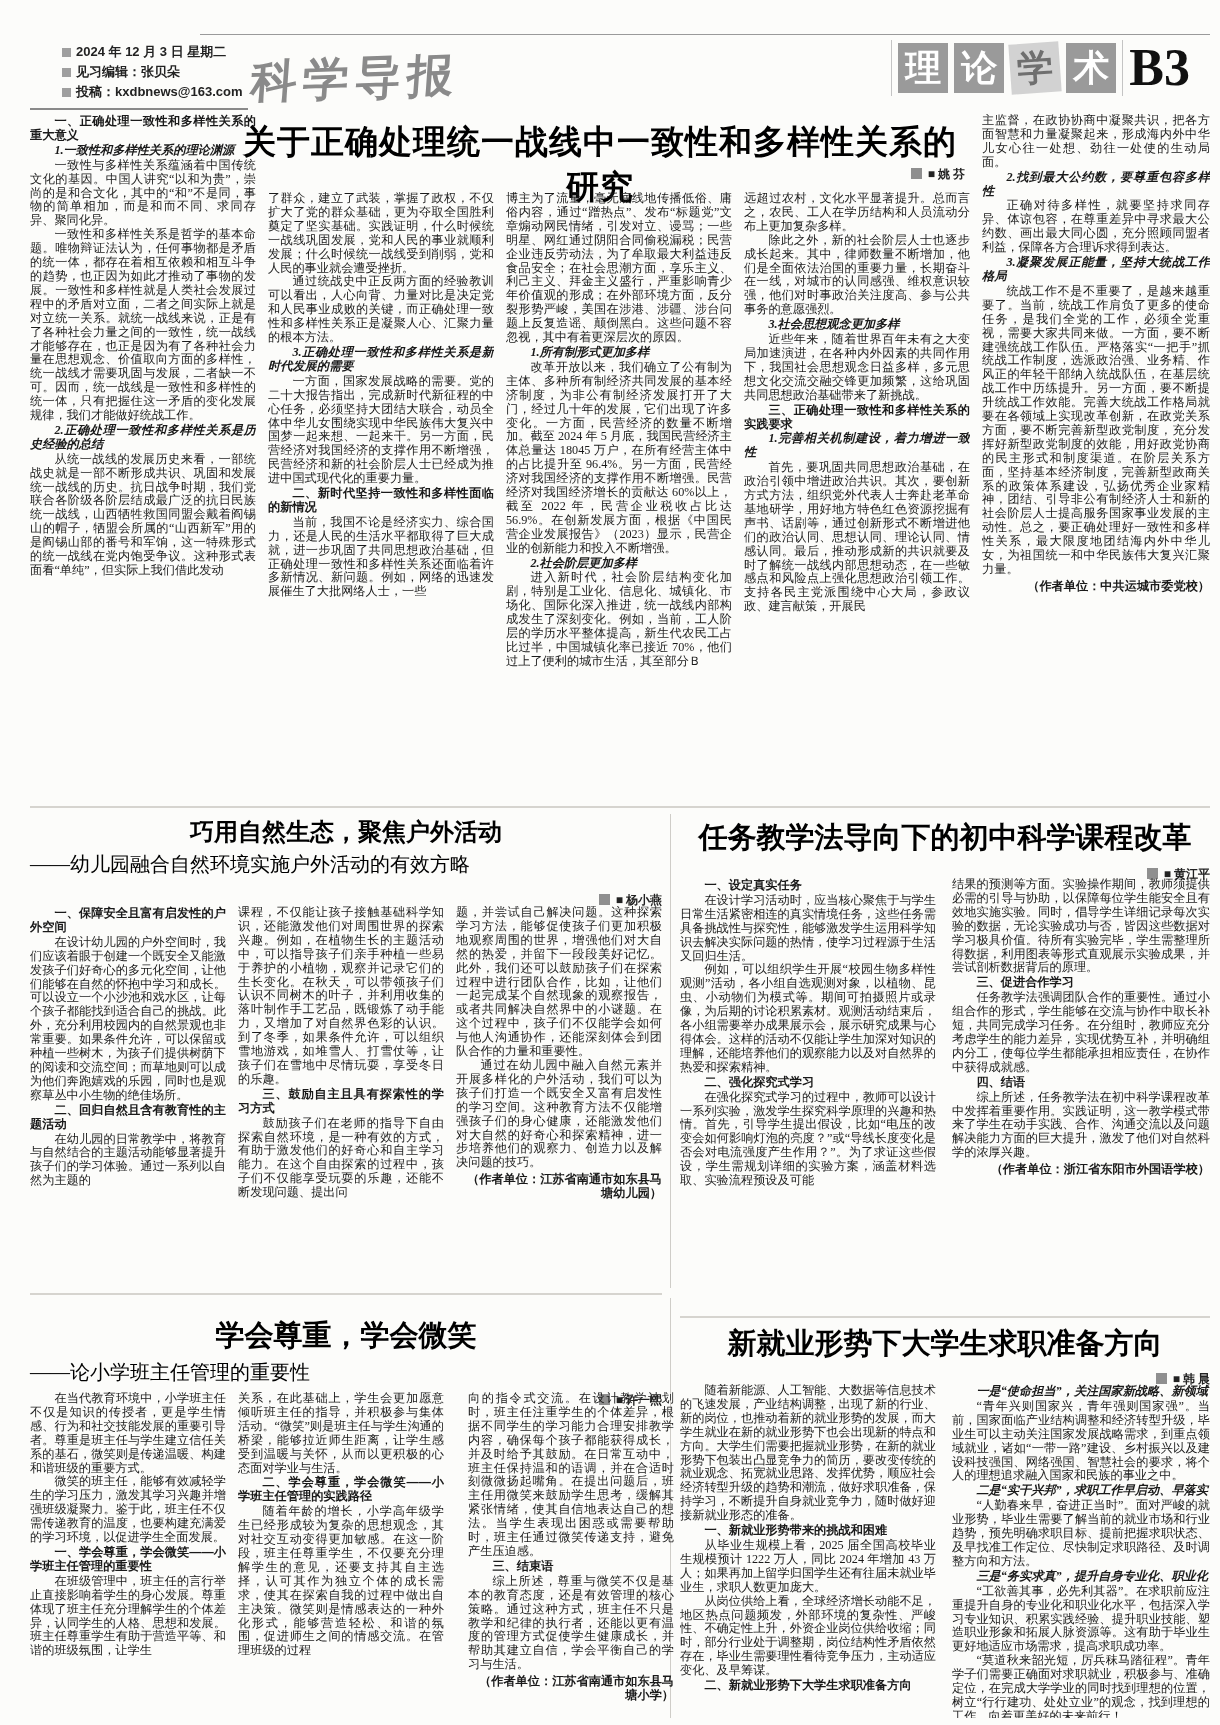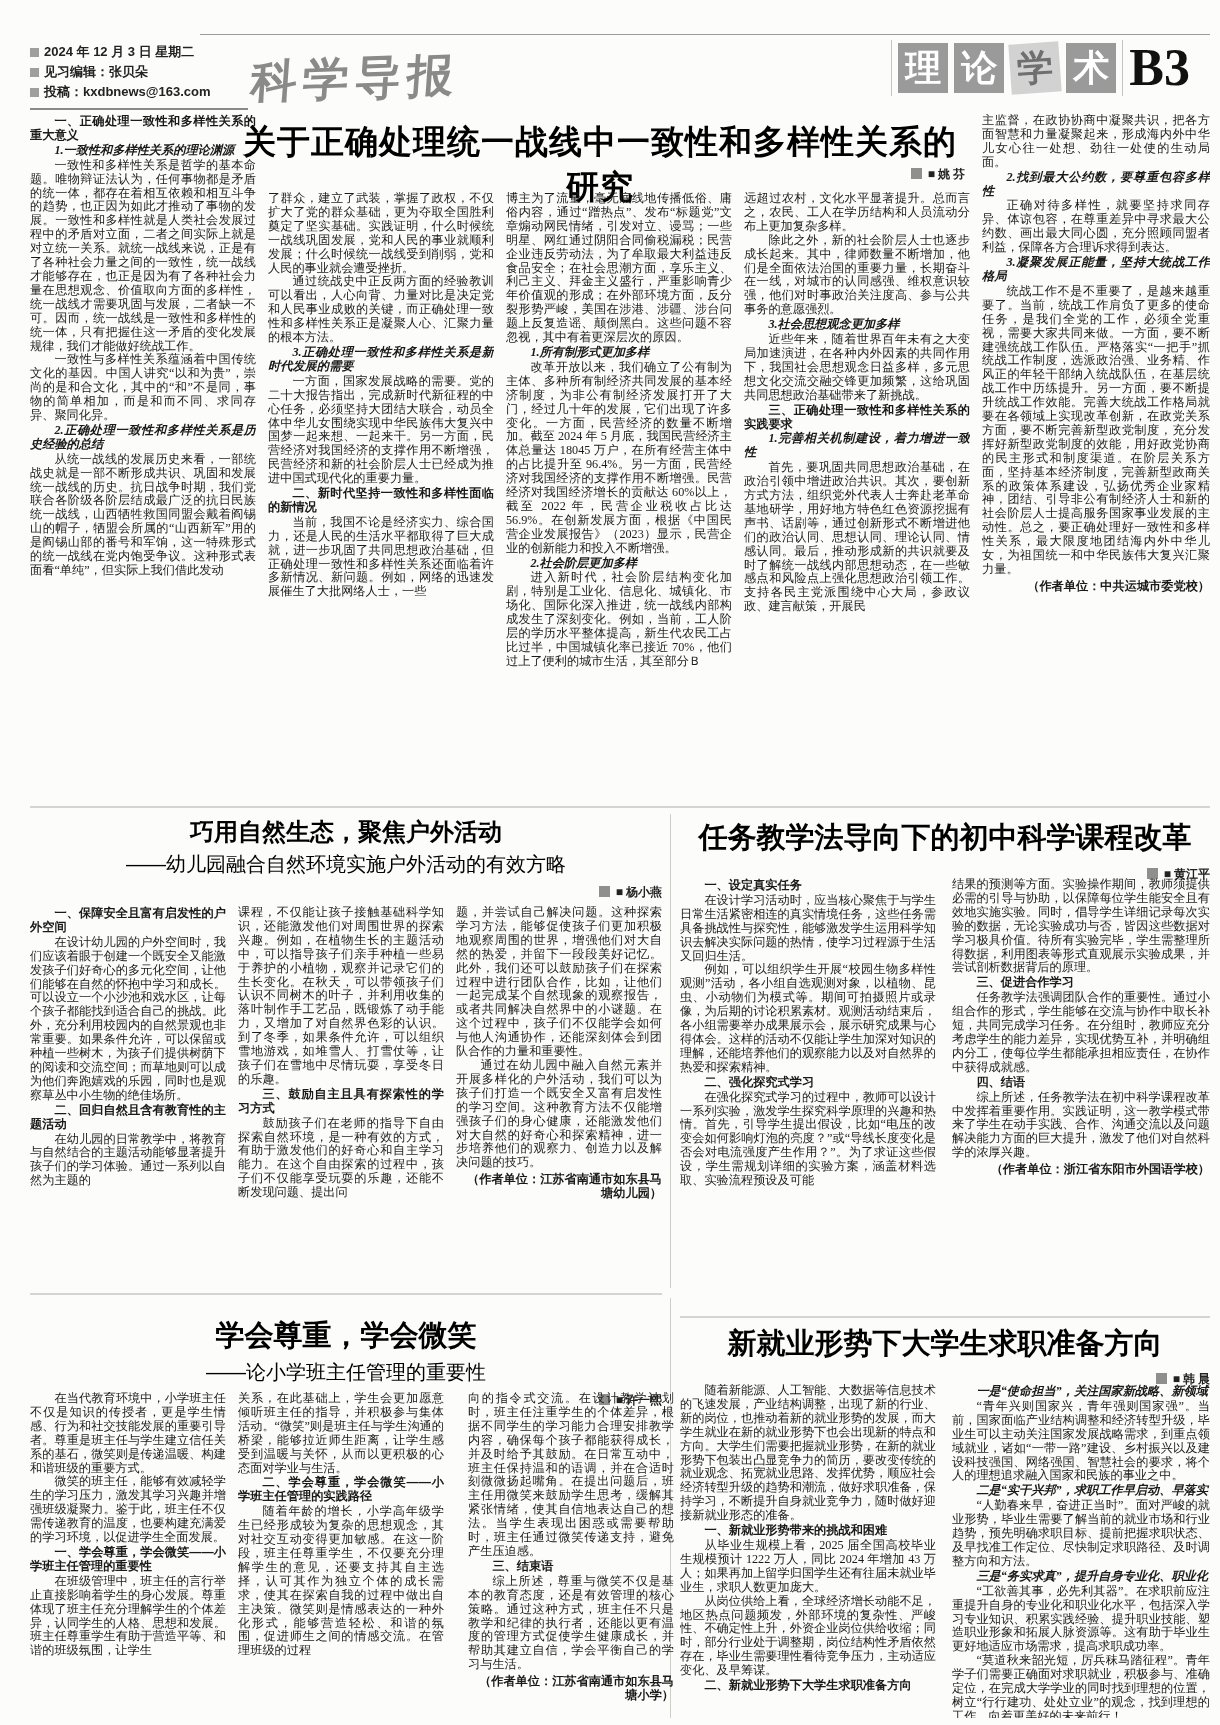--- a/index.html
+++ b/index.html
@@ -2,34 +2,34 @@
 <html><head>
 <meta charset="utf-8">
 <style>
   html,body{margin:0;padding:0;background:#e8e8e4;}
   .page{position:relative;width:1220px;height:1725px;margin:0 auto;background:#fcfcfa;overflow:hidden;
         font-family:"Liberation Serif","DejaVu Serif",serif;color:#1a1a1a;}
   
   .mast-rule{position:absolute;left:200px;top:34px;width:1010px;height:1px;background:#9a9a9a;}
   .mast-info{position:absolute;left:30px;top:42px;width:218px;border-bottom:2px solid #8a8a8a;padding-bottom:6px;
              font-family:"Liberation Sans","DejaVu Sans",sans-serif;font-size:13px;font-weight:bold;line-height:20px;color:#222;}
-  .mast-info .row{display:flex;align-items:center;gap:5px;white-space:nowrap;}
+  .mast-info .row{display:flex;align-items:center;gap:5px;white-space:nowrap;margin-left:32px;}
   .sq{display:inline-block;width:9px;height:9px;background:#9f9f9f;flex:0 0 auto;}
   .paper-name{position:absolute;left:205px;top:48px;width:300px;text-align:center;font-size:46px;font-weight:bold;
               color:#8a8a8a;letter-spacing:6px;transform:skewX(-6deg) rotate(-2deg);
               font-family:"Liberation Serif","DejaVu Serif",serif;}
   .sect-wrap{position:absolute;right:30px;top:40px;display:flex;align-items:center;gap:6px;}
   .tick{width:1px;height:56px;background:#c4c4c4;}
   .sect-sq{width:50px;height:50px;background:#9a9a9a;color:#fff;font-size:36px;font-weight:bold;line-height:50px;
            text-align:center;font-family:"Liberation Sans","DejaVu Sans",sans-serif;}
   .sect-sq.lite{background:#d2d2d2;color:#6f6f6f;transform:rotate(-4deg);}
   .pageno{font-size:52px;font-weight:bold;color:#111;font-family:"Liberation Serif","DejaVu Serif",serif;line-height:56px;}
   
   .headline{font-family:"Liberation Sans","DejaVu Sans",sans-serif;font-weight:bold;color:#000;text-align:center;}
-  .subtitle{font-family:Liberation Sans, sans-serif;color:#000;text-align:center;}
+  .subtitle{font-family:Liberation Serif, serif;color:#000;text-align:left;}
   .byline{text-align:right;font-size:12px;font-weight:bold;color:#222;}
   .byline .sq{width:11px;height:11px;background:#8f8f8f;margin-right:6px;position:relative;top:1px;}
   .col{position:absolute;overflow:hidden;font-size:12.2px;line-height:13.9px;text-align:justify;text-justify:inter-character;}
   .blk-p{text-indent:2em;margin:0;}
   .blk-c{text-indent:0;margin:0;}
   .blk-h{font-family:"Liberation Sans","DejaVu Sans",sans-serif;font-weight:bold;text-indent:2em;margin:1px 0;}
   .blk-s{font-weight:bold;font-style:italic;text-indent:2em;margin:1px 0;}
   .blk-a{font-weight:bold;text-align:right;margin-top:3px;}
   .divider-h{position:absolute;height:2px;background:#d6d4cf;}
   .divider-v{position:absolute;width:1px;background:#cfcdc8;}
@@ -68,22 +68,22 @@
     <div class="tick"></div>
     <div class="pageno">B3</div>
   </div>
 
   <section style="left:0;top:112px;width:1220px;height:692px;">
     <div class="headline" style="position:absolute;left:235px;top:8px;width:730px;font-size:33px;letter-spacing:1px;">关于正确处理统一战线中一致性和多样性关系的研究</div>
     <div class="byline" style="position:absolute;left:235px;top:54px;width:730px;"><span class="sq"></span><span>■ 姚  芬</span></div>
     <div class="col" style="left:30px;top:2px;width:226px;height:688px;">
         <div class="blk-h">一、正确处理一致性和多样性关系的重大意义</div>
         <div class="blk-s">1.一致性和多样性关系的理论渊源</div>
+        <div class="blk-p">一致性与多样性关系蕴涵着中国传统文化的基因。中国人讲究“以和为贵”，崇尚的是和合文化，其中的“和”不是同，事物的简单相加，而是和而不同、求同存异、聚同化异。</div>
         <div class="blk-p">一致性和多样性关系是哲学的基本命题。唯物辩证法认为，任何事物都是矛盾的统一体，都存在着相互依赖和相互斗争的趋势，也正因为如此才推动了事物的发展。一致性和多样性就是人类社会发展过程中的矛盾对立面，二者之间实际上就是对立统一关系。就统一战线来说，正是有了各种社会力量之间的一致性，统一战线才能够存在，也正是因为有了各种社会力量在思想观念、价值取向方面的多样性，统一战线才需要巩固与发展，二者缺一不可。因而，统一战线是一致性和多样性的统一体，只有把握住这一矛盾的变化发展规律，我们才能做好统战工作。</div>
-        <div class="blk-p">一致性与多样性关系蕴涵着中国传统文化的基因。中国人讲究“以和为贵”，崇尚的是和合文化，其中的“和”不是同，事物的简单相加，而是和而不同、求同存异、聚同化异。</div>
         <div class="blk-s">2.正确处理一致性和多样性关系是历史经验的总结</div>
         <div class="blk-p">从统一战线的发展历史来看，一部统战史就是一部不断形成共识、巩固和发展统一战线的历史。抗日战争时期，我们党联合各阶级各阶层结成最广泛的抗日民族统一战线，山西牺牲救国同盟会戴着阎锡山的帽子，牺盟会所属的“山西新军”用的是阎锡山部的番号和军饷，这一特殊形式的统一战线在党内饱受争议。这种形式表面看“单纯”，但实际上我们借此发动</div>
       </div>
     <div class="col" style="left:268px;top:80px;width:226px;height:610px;">
         <div class="blk-c">了群众，建立了武装，掌握了政权，不仅扩大了党的群众基础，更为夺取全国胜利奠定了坚实基础。实践证明，什么时候统一战线巩固发展，党和人民的事业就顺利发展；什么时候统一战线受到削弱，党和人民的事业就会遭受挫折。</div>
         <div class="blk-p">通过统战史中正反两方面的经验教训可以看出，人心向背、力量对比是决定党和人民事业成败的关键，而正确处理一致性和多样性关系正是凝聚人心、汇聚力量的根本方法。</div>
         <div class="blk-s">3.正确处理一致性和多样性关系是新时代发展的需要</div>
         <div class="blk-p">一方面，国家发展战略的需要。党的二十大报告指出，完成新时代新征程的中心任务，必须坚持大团结大联合，动员全体中华儿女围绕实现中华民族伟大复兴中国梦一起来想、一起来干。另一方面，民营经济对我国经济的支撑作用不断增强，民营经济和新的社会阶层人士已经成为推进中国式现代化的重要力量。</div>
         <div class="blk-h">二、新时代坚持一致性和多样性面临的新情况</div>
         <div class="blk-p">当前，我国不论是经济实力、综合国力，还是人民的生活水平都取得了巨大成就，进一步巩固了共同思想政治基础，但正确处理一致性和多样性关系还面临着许多新情况、新问题。例如，网络的迅速发展催生了大批网络人士，一些</div>
@@ -113,21 +113,21 @@
         <div class="blk-a">（作者单位：中共运城市委党校）</div>
       </div>
   </section>
 
   <div class="divider-h" style="left:30px;top:806px;width:1180px;"></div>
   <div class="divider-v" style="left:670px;top:814px;height:474px;"></div>
 
   <section style="left:30px;top:814px;width:632px;height:474px;">
     <div class="headline" style="font-size:24px;margin-top:2px;">巧用自然生态，聚焦户外活动</div>
     <div class="subtitle" style="font-size:20px;margin-top:3px;">——幼儿园融合自然环境实施户外活动的有效方略</div>
-    <div class="byline" style="margin-top:6px;"><span class="sq"></span><span>■ 杨小燕</span></div>
+    <div class="byline" style="margin-top:14px;"><span class="sq"></span><span>■ 杨小燕</span></div>
     <div class="col" style="left:0;top:92px;width:196px;height:378px;">
         <div class="blk-h">一、保障安全且富有启发性的户外空间</div>
         <div class="blk-p">在设计幼儿园的户外空间时，我们应该着眼于创建一个既安全又能激发孩子们好奇心的多元化空间，让他们能够在自然的怀抱中学习和成长。可以设立一个小沙池和戏水区，让每个孩子都能找到适合自己的挑战。此外，充分利用校园内的自然景观也非常重要。如果条件允许，可以保留或种植一些树木，为孩子们提供树荫下的阅读和交流空间；而草地则可以成为他们奔跑嬉戏的乐园，同时也是观察草丛中小生物的绝佳场所。</div>
         <div class="blk-h">二、回归自然且含有教育性的主题活动</div>
         <div class="blk-p">在幼儿园的日常教学中，将教育与自然结合的主题活动能够显著提升孩子们的学习体验。通过一系列以自然为主题的</div>
       </div>
     <div class="col" style="left:208px;top:92px;width:206px;height:378px;">
         <div class="blk-c">课程，不仅能让孩子接触基础科学知识，还能激发他们对周围世界的探索兴趣。例如，在植物生长的主题活动中，可以指导孩子们亲手种植一些易于养护的小植物，观察并记录它们的生长变化。在秋天，可以带领孩子们认识不同树木的叶子，并利用收集的落叶制作手工艺品，既锻炼了动手能力，又增加了对自然界色彩的认识。到了冬季，如果条件允许，可以组织雪地游戏，如堆雪人、打雪仗等，让孩子们在雪地中尽情玩耍，享受冬日的乐趣。</div>
         <div class="blk-h">三、鼓励自主且具有探索性的学习方式</div>
         <div class="blk-p">鼓励孩子们在老师的指导下自由探索自然环境，是一种有效的方式，有助于激发他们的好奇心和自主学习能力。在这个自由探索的过程中，孩子们不仅能享受玩耍的乐趣，还能不断发现问题、提出问</div>

